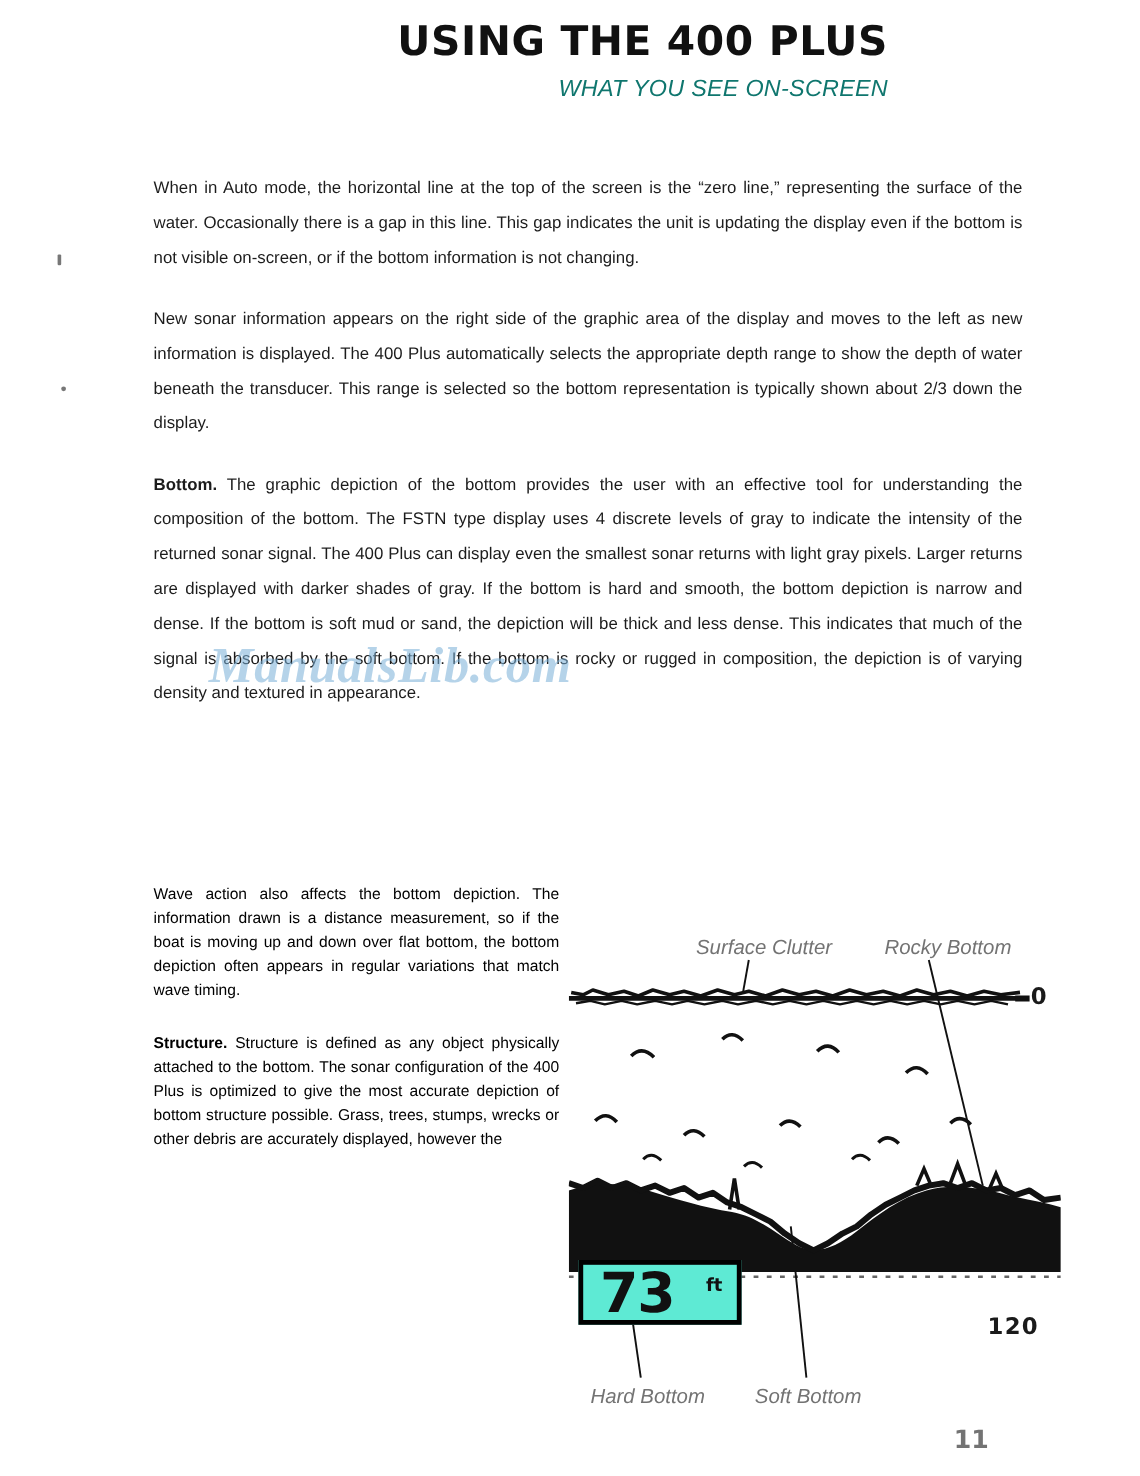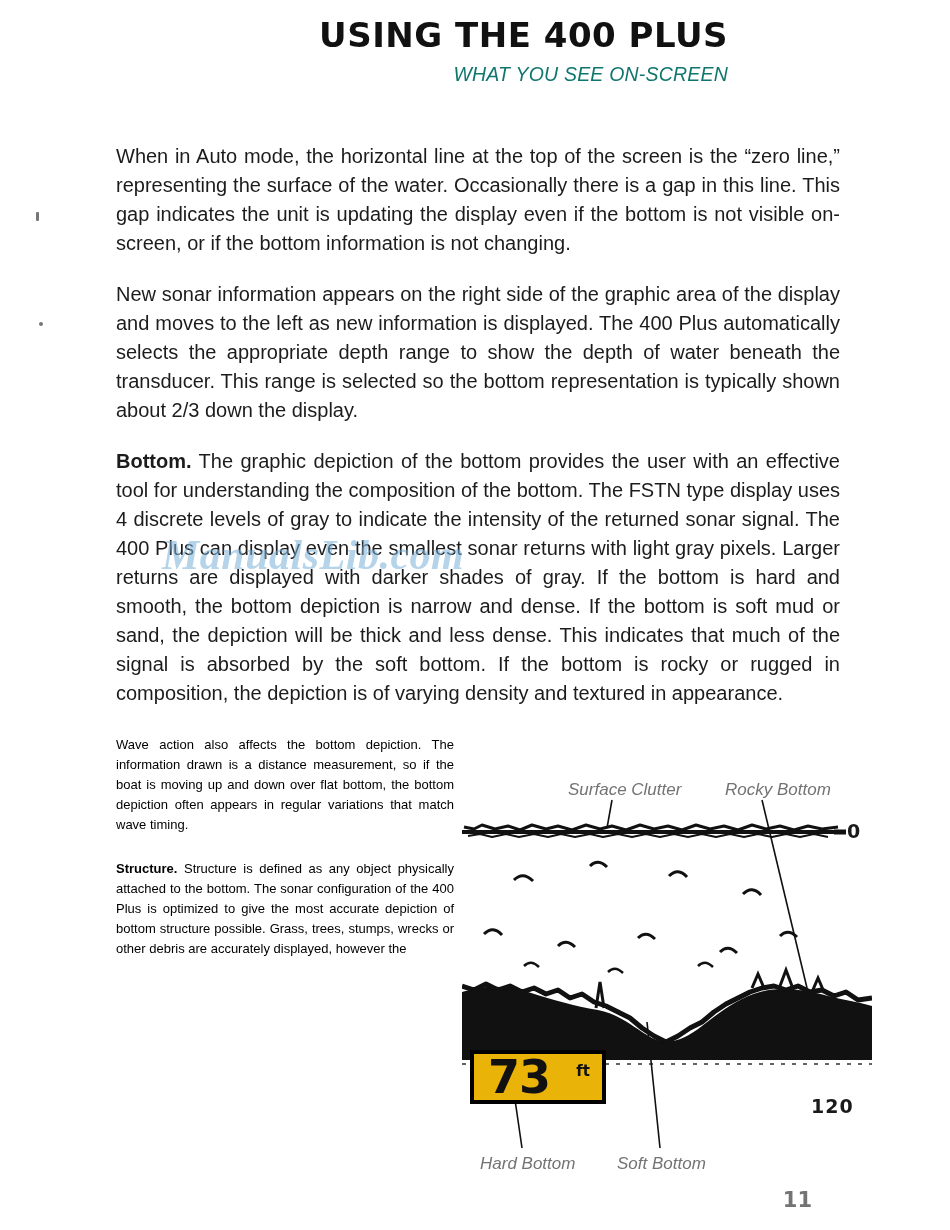--- a/index.html
+++ b/index.html
@@ -13,20 +13,21 @@
     position: relative;
     font-family: "Liberation Sans", sans-serif;
     color: #1a1a1a;
     overflow: hidden;
   }
   .page {
     position: absolute;
     inset: 0;
     width: 840px;
     height: 1230px;
+    margin-left: 12px;
   }
 
   
   .header {
     position: absolute;
     top: 18px;
     right: 112px;
     text-align: right;
   }
   .header-title {
@@ -50,21 +51,21 @@
 
   
   .content {
     position: absolute;
     left: 116px;
     top: 142px;
     width: 724px;
   }
   p.para {
     margin: 0 0 22px 0;
-    font-size: 20px;
+    font-size: 14px;
     line-height: 29px;
     text-align: justify;
     color: #1c1c1c;
   }
   p.para:last-child { margin-bottom: 0; }
   .lead {
     font-weight: 700;
   }
 
   
@@ -142,21 +143,21 @@
     font-family: "DejaVu Sans", sans-serif;
   }
 
   .depth-box {
     position: absolute;
     left: 8px;
     top: 290px;
     width: 136px;
     height: 54px;
     border: 4px solid #000;
-    background: #eab308;
+    background: #5eead4;
     box-sizing: border-box;
   }
   .depth-num {
     position: absolute;
     left: 14px;
     top: -4px;
     font-family: "DejaVu Sans", sans-serif;
     font-weight: 700;
     font-size: 46px;
     letter-spacing: -1px;

